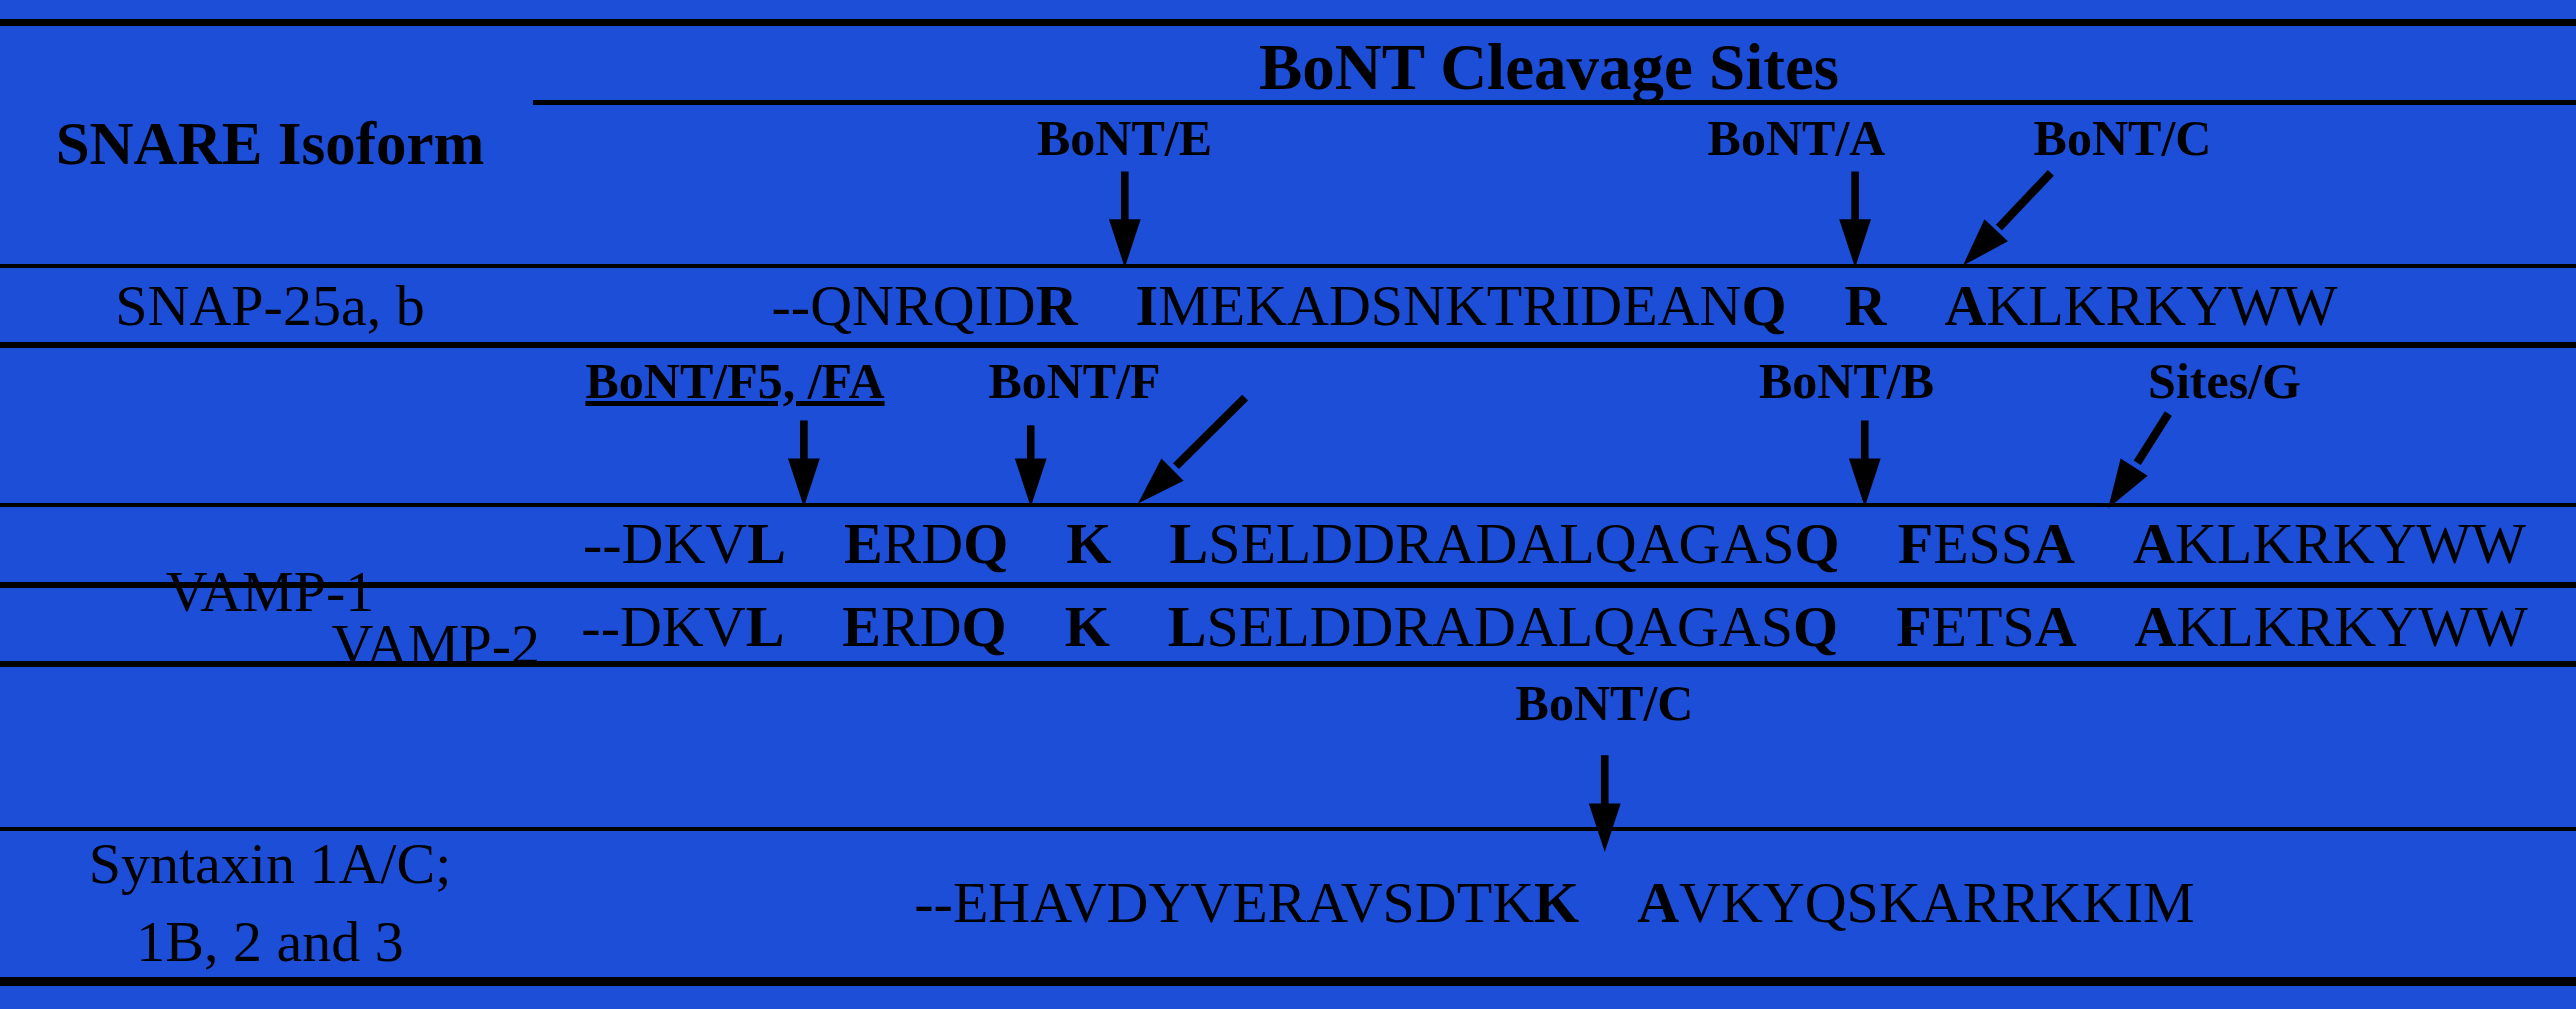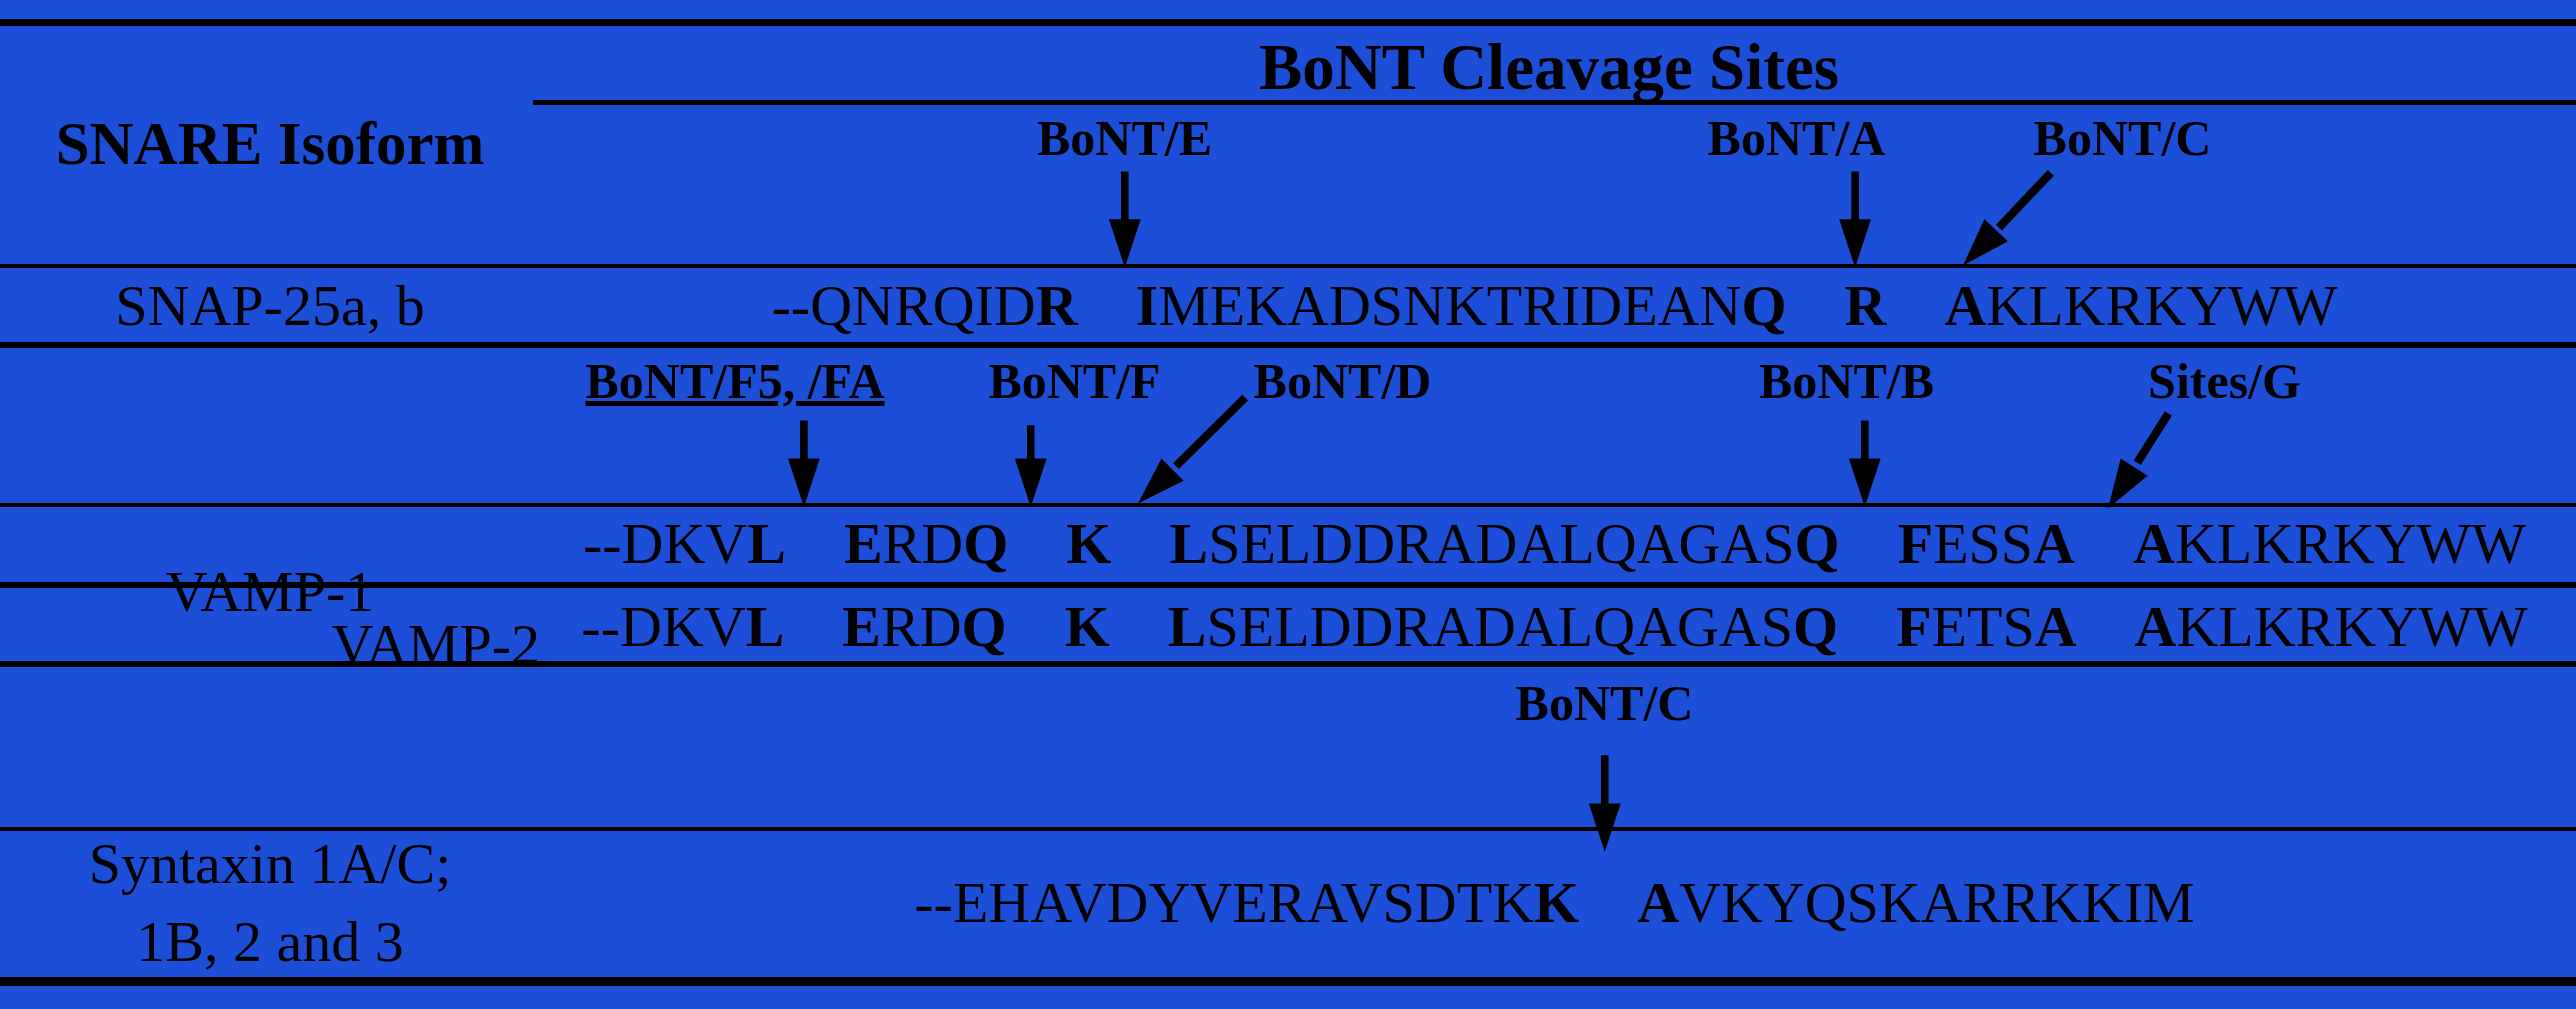--- a/index.html
+++ b/index.html
@@ -41,21 +41,20 @@
 
   <div class="txt toxin" style="left:917px;top:113px;width:415px;">BoNT/E</div>
   <div class="txt toxin" style="left:1589px;top:113px;width:415px;">BoNT/A</div>
   <div class="txt toxin" style="left:1915px;top:113px;width:415px;">BoNT/C</div>
 
   <div class="txt iso" style="left:0;top:277px;width:540px;">SNAP-25a, b</div>
   <div class="txt seq" style="left:533px;top:277px;width:2043px;"><span>--QNRQID</span><span class="b">R</span><span>    </span><span class="b">I</span><span>MEKADSNKTRIDEAN</span><span class="b">Q</span><span>    </span><span class="b">R</span><span>    </span><span class="b">A</span><span>KLKRKYWW</span></div>
 
   <div class="txt toxin" style="left:493px;top:356px;width:484px;text-decoration:underline;">BoNT/F5, /FA</div>
   <div class="txt toxin" style="left:867px;top:356px;width:415px;">BoNT/F</div>
-  <div class="txt toxin" style="left:1135px;top:356px;width:415px;">BoNT/D</div>
   <div class="txt toxin" style="left:1639px;top:356px;width:415px;">BoNT/B</div>
   <div class="txt toxin" style="left:2017px;top:356px;width:415px;">Sites/G</div>
 
   <div class="txt iso" style="left:0;top:515px;width:540px;margin-top:48px;">VAMP-1</div>
   <div class="txt seq" style="left:533px;top:515px;width:2043px;"><span>--DKV</span><span class="b">L</span><span>    </span><span class="b">E</span><span>RD</span><span class="b">Q</span><span>    </span><span class="b">K</span><span>    </span><span class="b">L</span><span>SELDDRADALQAGAS</span><span class="b">Q</span><span>    </span><span class="b">F</span><span>ESS</span><span class="b">A</span><span>    </span><span class="b">A</span><span>KLKRKYWW</span></div>
 
   <div class="txt iso" style="left:0;top:616px;width:540px;text-align:right;">VAMP-2</div>
   <div class="txt seq" style="left:533px;top:598px;width:2043px;"><span>--DKV</span><span class="b">L</span><span>    </span><span class="b">E</span><span>RD</span><span class="b">Q</span><span>    </span><span class="b">K</span><span>    </span><span class="b">L</span><span>SELDDRADALQAGAS</span><span class="b">Q</span><span>    </span><span class="b">F</span><span>ETS</span><span class="b">A</span><span>    </span><span class="b">A</span><span>KLKRKYWW</span></div>
 
   <div class="txt toxin" style="left:1397px;top:678px;width:415px;">BoNT/C</div>

